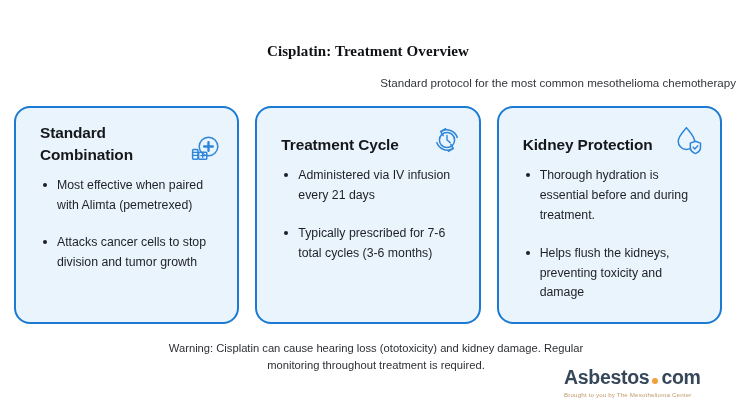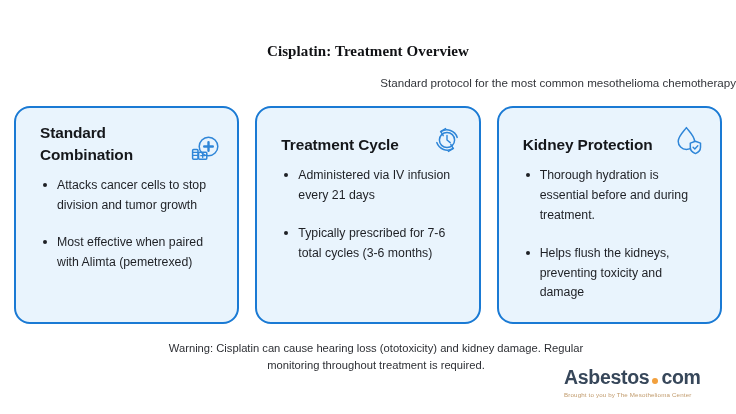--- a/index.html
+++ b/index.html
@@ -184,22 +184,22 @@
             <circle cx="19.5" cy="12.5" r="9.3"></circle>
             <path d="M19.5 8.2v8.6 M15.2 12.5h8.6" stroke-linecap="round" stroke-width="2.4"></path>
             <rect x="3.6" y="15.6" width="5.4" height="9.6" rx="1"></rect>
             <path d="M3.6 18.4h5.4 M3.6 21.4h5.4" stroke-width="1.2"></path>
             <rect x="9.6" y="18.2" width="8.2" height="7" rx="1"></rect>
             <path d="M13.7 19.8v3.8 M11.8 21.7h3.8" stroke-linecap="round" stroke-width="1.3"></path>
           </svg>
         </span>
       </div>
       <ul class="bullets">
+        <li><span class="dot"></span><span>Most effective when paired with Alimta (pemetrexed)</span></li>
         <li><span class="dot"></span><span>Attacks cancer cells to stop division and tumor growth</span></li>
-        <li><span class="dot"></span><span>Most effective when paired with Alimta (pemetrexed)</span></li>
       </ul>
     </div>
 
     <div class="card">
       <div class="card-head">
         <div class="card-title">Treatment Cycle</div>
         <span class="card-icon">
           <svg viewBox="0 0 32 32" width="32" height="32" fill="none" stroke="#2f86d8" stroke-width="1.5" stroke-linecap="round">
             <circle cx="16" cy="16" r="7.6"></circle>
             <path d="M16 11.4V16l3.2 2.6" stroke-width="1.4"></path>

